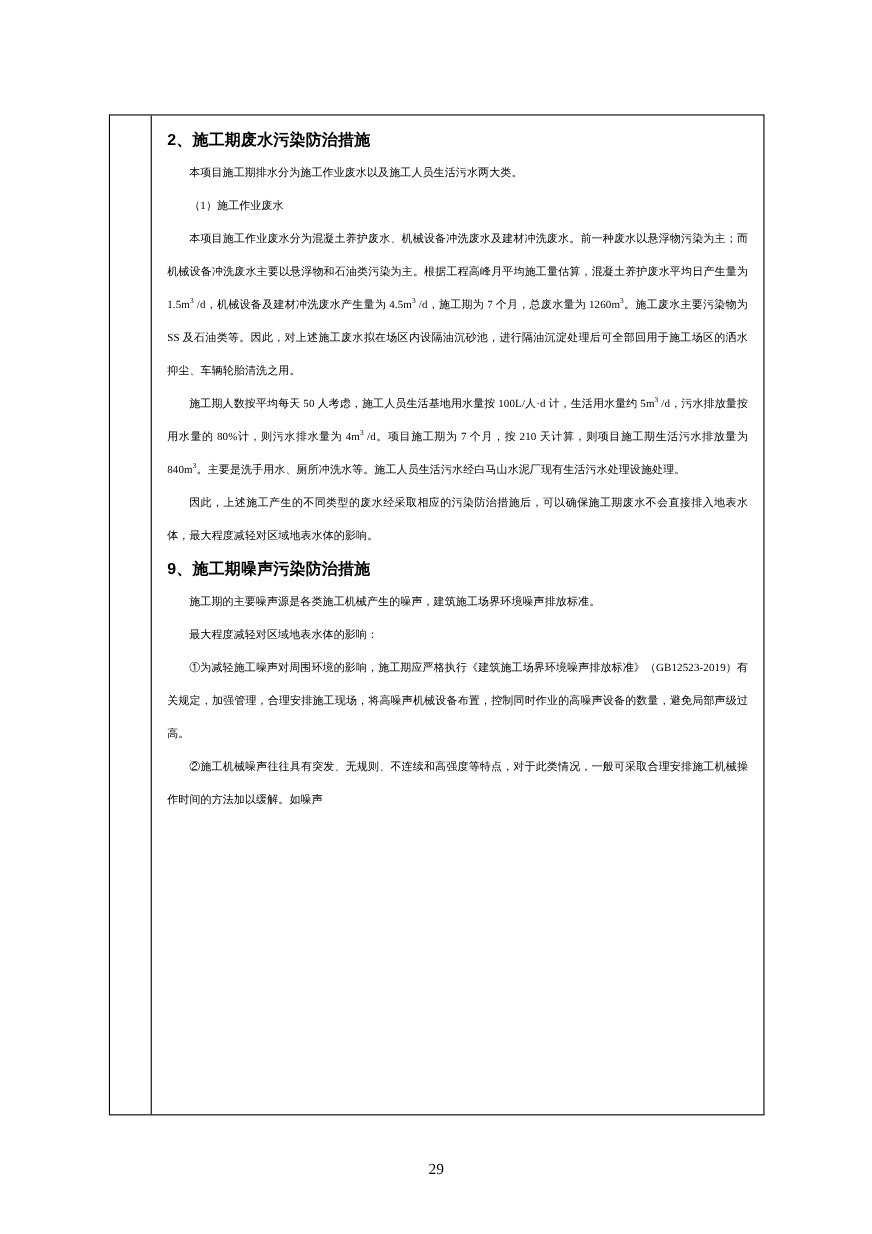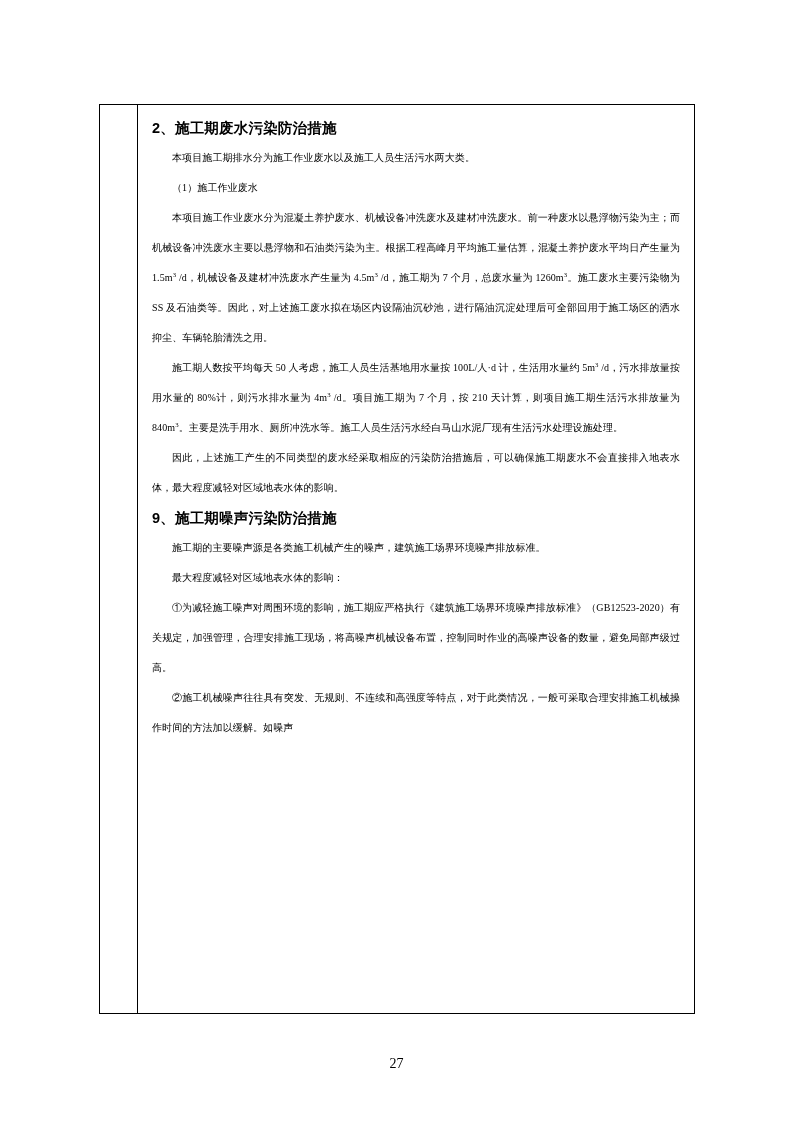--- a/index.html
+++ b/index.html
@@ -98,22 +98,22 @@
       <p class="body-text">施工期人数按平均每天 50 人考虑，施工人员生活基地用水量按 100L/人·d 计，生活用水量约 5m<sup>3</sup> /d，污水排放量按用水量的 80%计，则污水排水量为 4m<sup>3</sup> /d。项目施工期为 7 个月，按 210 天计算，则项目施工期生活污水排放量为 840m<sup>3</sup>。主要是洗手用水、厕所冲洗水等。施工人员生活污水经白马山水泥厂现有生活污水处理设施处理。</p>
 
       <p class="body-text">因此，上述施工产生的不同类型的废水经采取相应的污染防治措施后，可以确保施工期废水不会直接排入地表水体，最大程度减轻对区域地表水体的影响。</p>
 
       <div class="heading">9、施工期噪声污染防治措施</div>
 
       <p class="body-text">施工期的主要噪声源是各类施工机械产生的噪声，建筑施工场界环境噪声排放标准。</p>
 
       <p class="body-text">最大程度减轻对区域地表水体的影响：</p>
 
-      <p class="body-text">①为减轻施工噪声对周围环境的影响，施工期应严格执行《建筑施工场界环境噪声排放标准》（GB12523-2020）有关规定，加强管理，合理安排施工现场，将高噪声机械设备布置，控制同时作业的高噪声设备的数量，避免局部声级过高。</p>
+      <p class="body-text">①为减轻施工噪声对周围环境的影响，施工期应严格执行《建筑施工场界环境噪声排放标准》（GB12523-2019）有关规定，加强管理，合理安排施工现场，将高噪声机械设备布置，控制同时作业的高噪声设备的数量，避免局部声级过高。</p>
 
       <p class="body-text">②施工机械噪声往往具有突发、无规则、不连续和高强度等特点，对于此类情况，一般可采取合理安排施工机械操作时间的方法加以缓解。如噪声</p>
 
     </div>
   </div>
 
-  <div class="pagenum">27</div>
+  <div class="pagenum">29</div>
 
 </div>
 
 </body></html>

